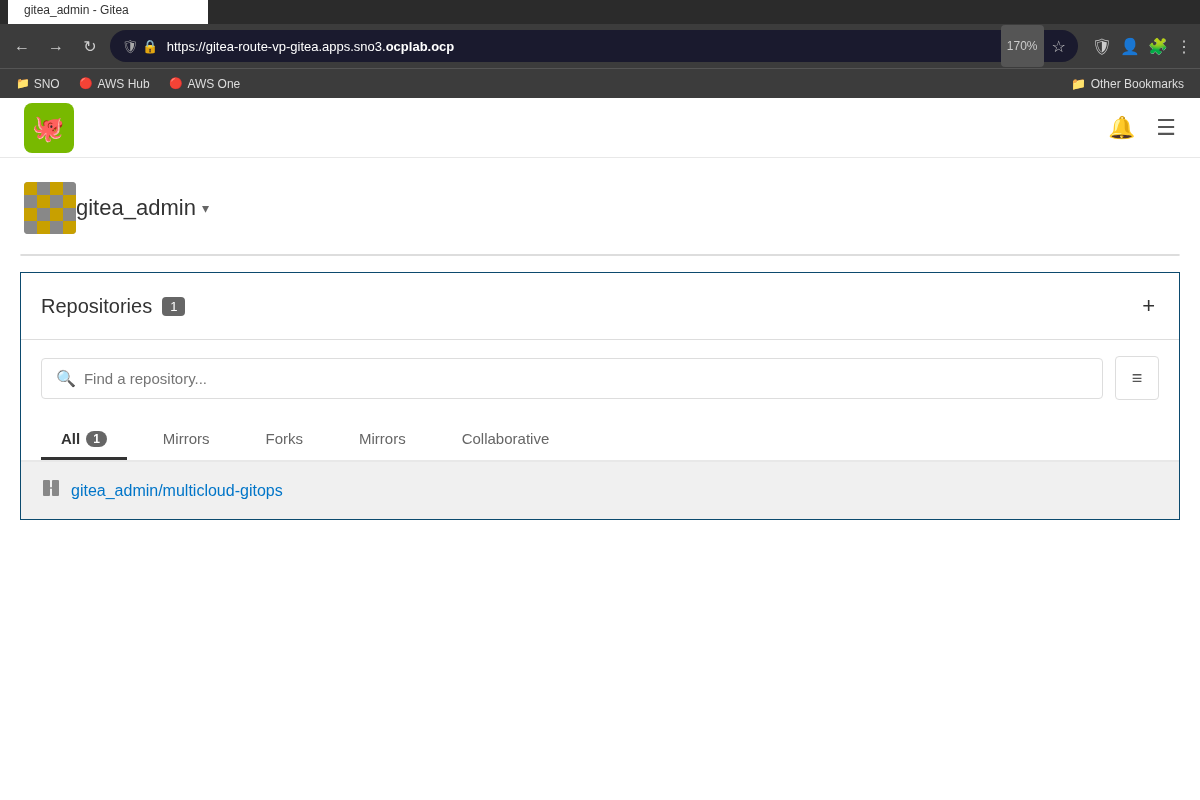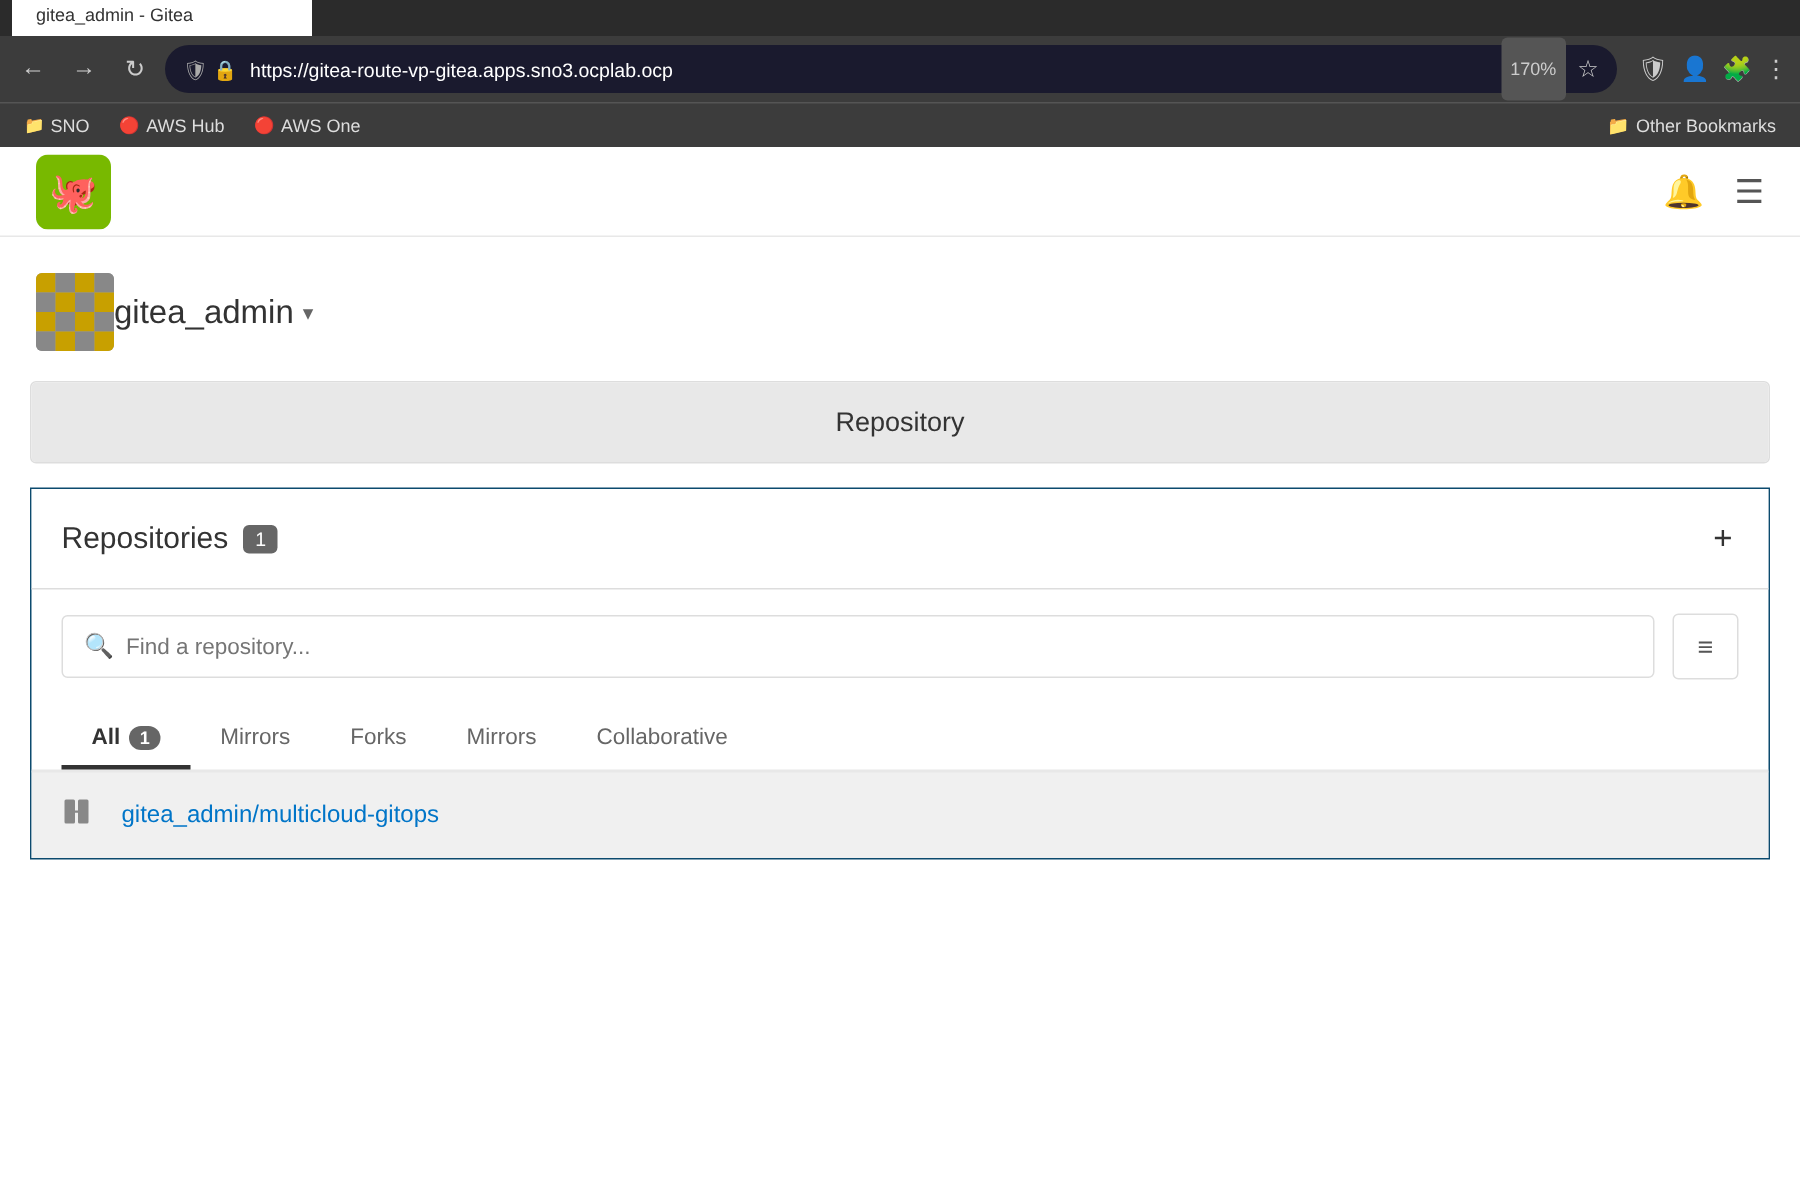--- a/index.html
+++ b/index.html
@@ -274,21 +274,21 @@
       background: #fff;
       font-size: 18px;
       color: #555;
     }
 
     
     .filter-tabs {
       display: flex;
       align-items: center;
       padding: 4px 20px 0;
-      gap: 0;
+      gap: 16px;
       border-bottom: 1px solid #e8e8e8;
     }
     .filter-tab {
       padding: 10px 20px;
       font-size: 15px;
       color: #666;
       cursor: pointer;
       border-bottom: 3px solid transparent;
       display: flex;
       align-items: center;
@@ -307,21 +307,21 @@
       border-radius: 10px;
     }
 
     
     .repo-list {
       background: #f5f5f5;
     }
     .repo-item {
       display: flex;
       align-items: center;
-      gap: 20px;
+      gap: 10px;
       padding: 16px 20px;
       border-top: 1px solid #e8e8e8;
       background: #f0f0f0;
       cursor: pointer;
     }
     .repo-icon {
       color: #666;
       font-size: 18px;
     }
     .repo-name {
@@ -352,21 +352,21 @@
     <div class="nav-btn">←</div>
     <div class="nav-btn">→</div>
     <div class="nav-btn">↻</div>
 
     <div class="address-bar-container">
       <div class="address-bar-icons">
         <span>🛡</span>
         <span>🔒</span>
       </div>
       <div class="address-bar-url">
-        <span>https://gitea-route-vp-gitea.apps.sno3.</span><span style="font-weight:normal;color:#fff;">ocplab.ocp</span>
+        <span>https://gitea-route-vp-gitea.apps.sno3.</span><span style="font-weight:bold;color:#fff;">ocplab.ocp</span>
       </div>
       <span class="zoom-badge">170%</span>
       <span class="star-btn">☆</span>
     </div>
 
     <div class="browser-ext-icons">
       <span>🛡</span>
       <span>👤</span>
       <span>🧩</span>
       <span>⋮</span>
@@ -434,21 +434,20 @@
         <rect x="39" y="39" width="13" height="13" fill="#c8a000"></rect>
       </svg>
     </div>
     <div class="user-name-row">
       <span>gitea_admin</span>
       <span class="dropdown-arrow">▾</span>
     </div>
   </div>
 
   <div class="main-tabs">
-    <button class="main-tab active">Repository</button>
   </div>
 
   <div class="repositories-section">
 
     <div class="repositories-header">
       <div class="repositories-title">
         <span>Repositories</span>
         <span class="count-badge">1</span>
       </div>
       <button class="add-repo-btn">+</button>

